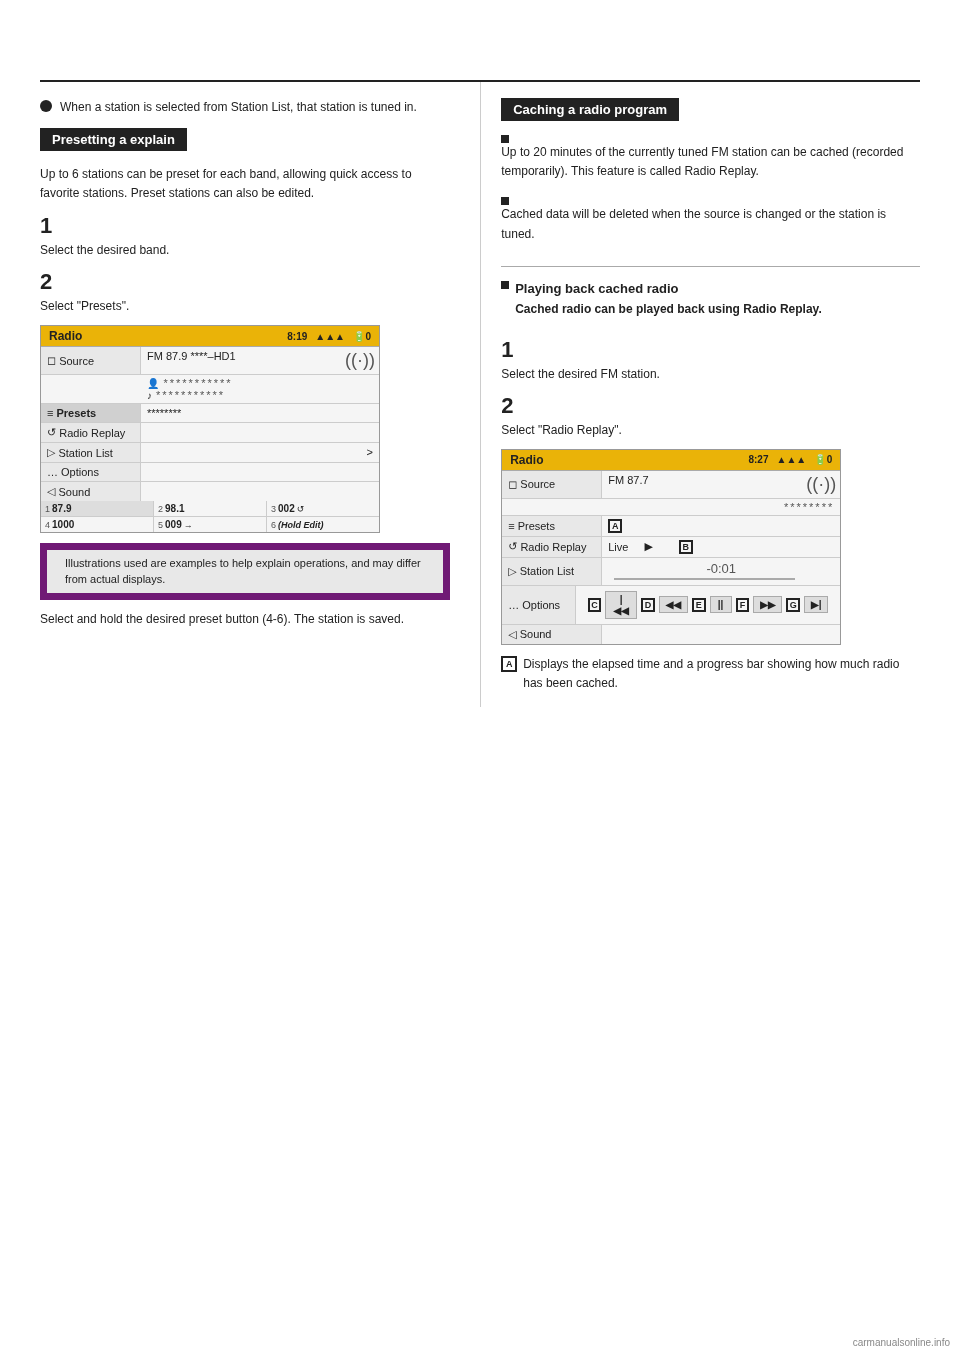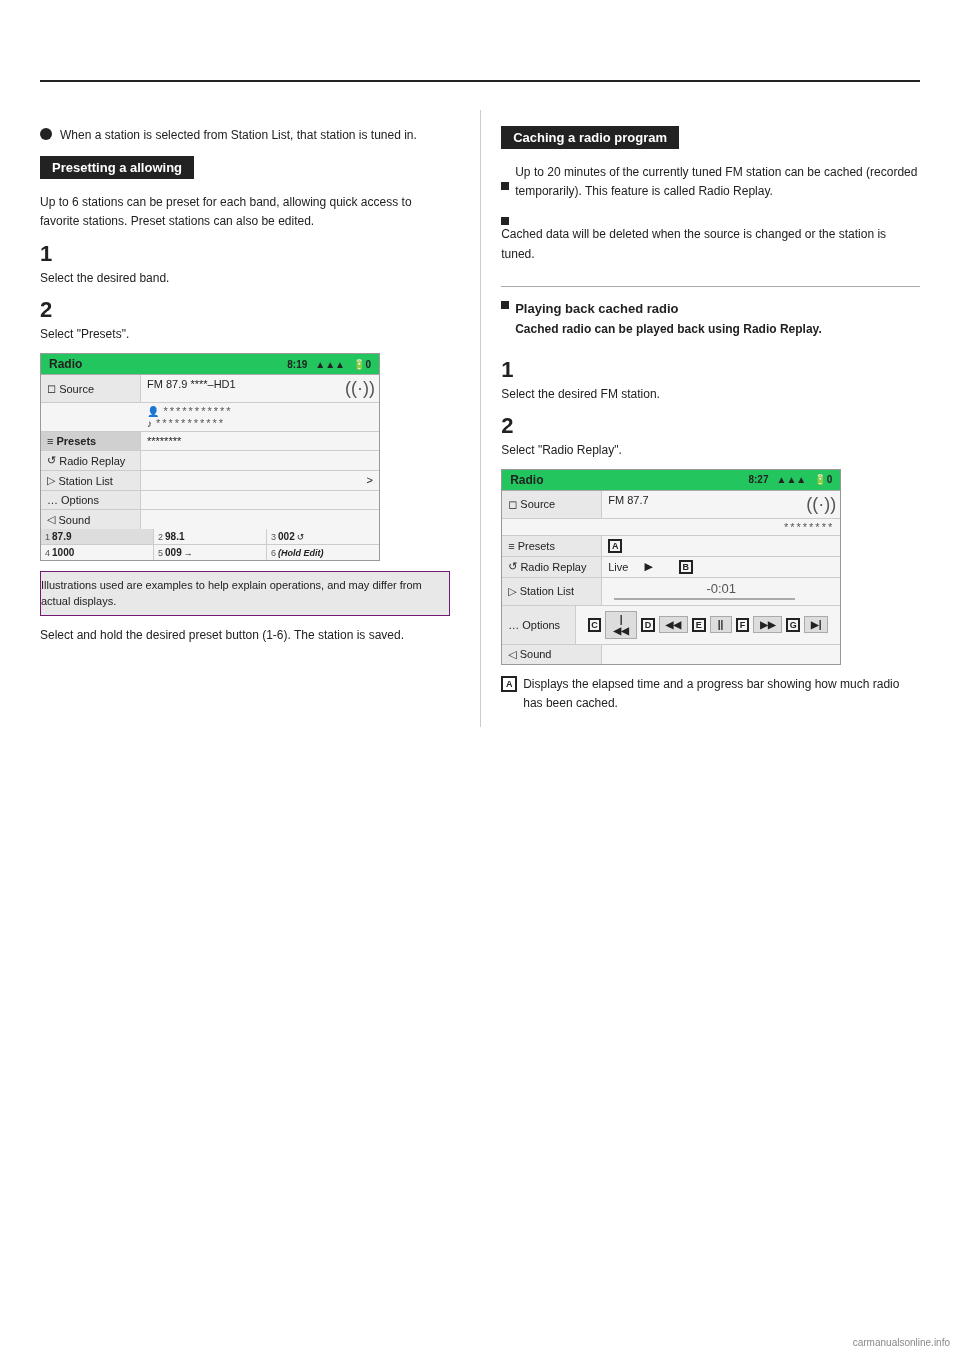--- a/index.html
+++ b/index.html
@@ -26,21 +26,20 @@
       border: none;
       border-top: 2px solid #222;
       margin: 60px 40px 0 40px;
     }
 
     
     .two-col {
       display: flex;
       gap: 0;
       padding: 0 40px;
-      margin-top: 28px;
     }
 
     .col-left {
       width: 460px;
       padding-right: 30px;
       padding-top: 16px;
     }
 
     .col-right {
       width: 460px;
@@ -98,21 +97,21 @@
 
     
     .radio-ui {
       border: 1px solid #999;
       background: #f0f0f0;
       width: 340px;
       margin: 10px 0 10px 0;
       font-size: 11px;
     }
     .radio-header {
-      background: #22c55e;
+      background: #eab308;
       display: flex;
       justify-content: space-between;
       align-items: center;
       padding: 3px 8px;
       border-bottom: 1px solid #aaa;
       font-size: 12px;
       font-weight: bold;
     }
     .radio-header-icons {
       display: flex;
@@ -170,22 +169,22 @@
       font-size: 10px;
       font-weight: bold;
     }
     .preset-active {
       background: #ddd;
     }
 
     
     .note-box {
       background: #e8e8e8;
-      border: 1px solid #701a75;
-      padding: 6px 0;
+      border: 7px solid #701a75;
+      padding: 6px 18px;
       font-size: 11px;
       margin: 10px 0;
       line-height: 1.4;
     }
 
     
     .body-text {
       font-size: 12px;
       line-height: 1.6;
       color: #222;
@@ -262,21 +261,21 @@
 
   <div class="two-col">
 
     <div class="col-left">
 
       <div class="bullet-intro">
         <div class="bullet-circle"></div>
         <span class="bullet-text">When a station is selected from Station List, that station is tuned in.</span>
       </div>
 
-      <div class="section-title-box">Presetting a allowing</div>
+      <div class="section-title-box">Presetting a explain</div>
 
       <p class="body-text">Up to 6 stations can be preset for each band, allowing quick access to favorite stations. Preset stations can also be edited.</p>
 
       <div class="step-num">1</div>
       <p class="step-text">Select the desired band.</p>
 
       <div class="step-num">2</div>
       <p class="step-text">Select "Presets".</p>
 
       
@@ -386,29 +385,29 @@
             <span class="preset-num">6</span>
             <span class="preset-freq" style="font-size:9px;font-style:italic;">(Hold Edit)</span>
           </div>
         </div>
       </div>
 
       <div class="note-box">
         <span>Illustrations used are examples to help explain operations, and may differ from actual displays.</span>
       </div>
 
-      <p class="step-text">Select and hold the desired preset button (1-6). The station is saved.</p>
+      <p class="step-text">Select and hold the desired preset button (4-6). The station is saved.</p>
 
     </div>
 
     <div class="col-right">
 
       <div class="section-title-box">Caching a radio program</div>
 
-      <div style="display:flex;align-items:center;margin-bottom:8px;">
+      <div style="display:flex;align-items:flex-start;margin-bottom:8px;flex-direction:column;">
         <span class="sq-bullet"></span>
         <span class="body-text">Up to 20 minutes of the currently tuned FM station can be cached (recorded temporarily). This feature is called Radio Replay.</span>
       </div>
 
       <div style="display:flex;align-items:flex-start;margin-bottom:14px;flex-direction:column;">
         <span class="sq-bullet"></span>
         <span class="body-text">Cached data will be deleted when the source is changed or the station is tuned.</span>
       </div>
 
       <hr class="section-divider">

